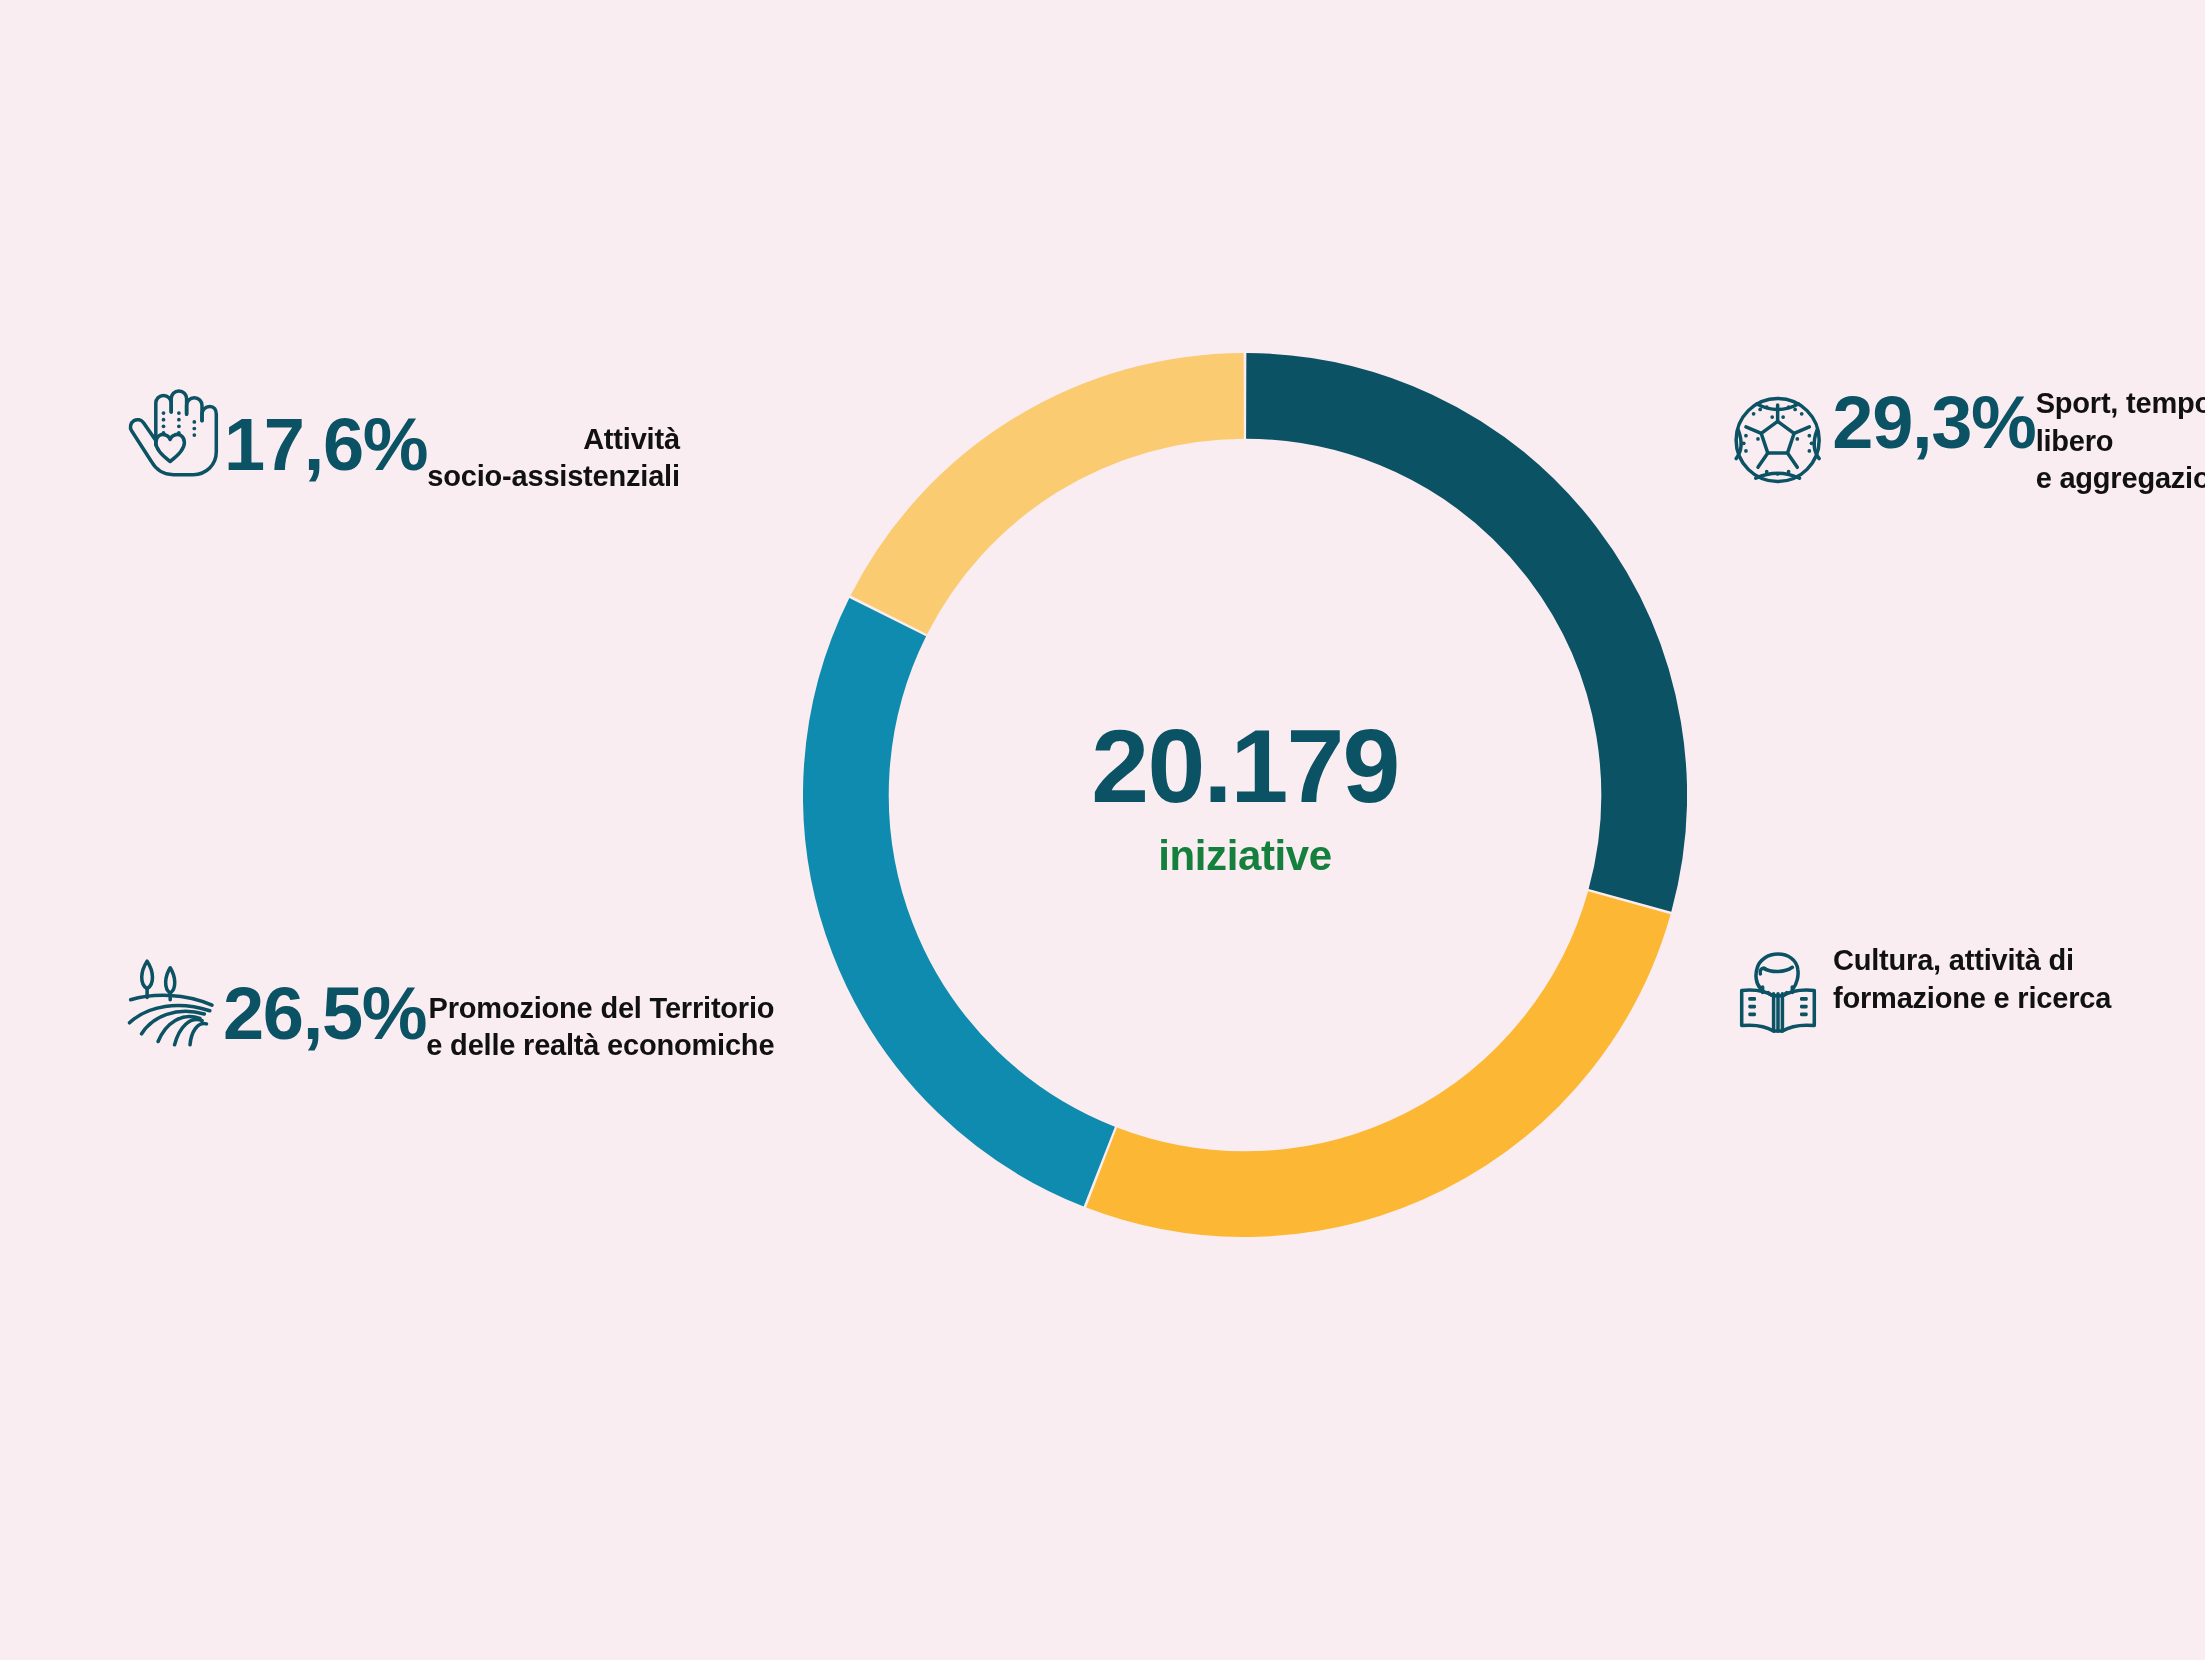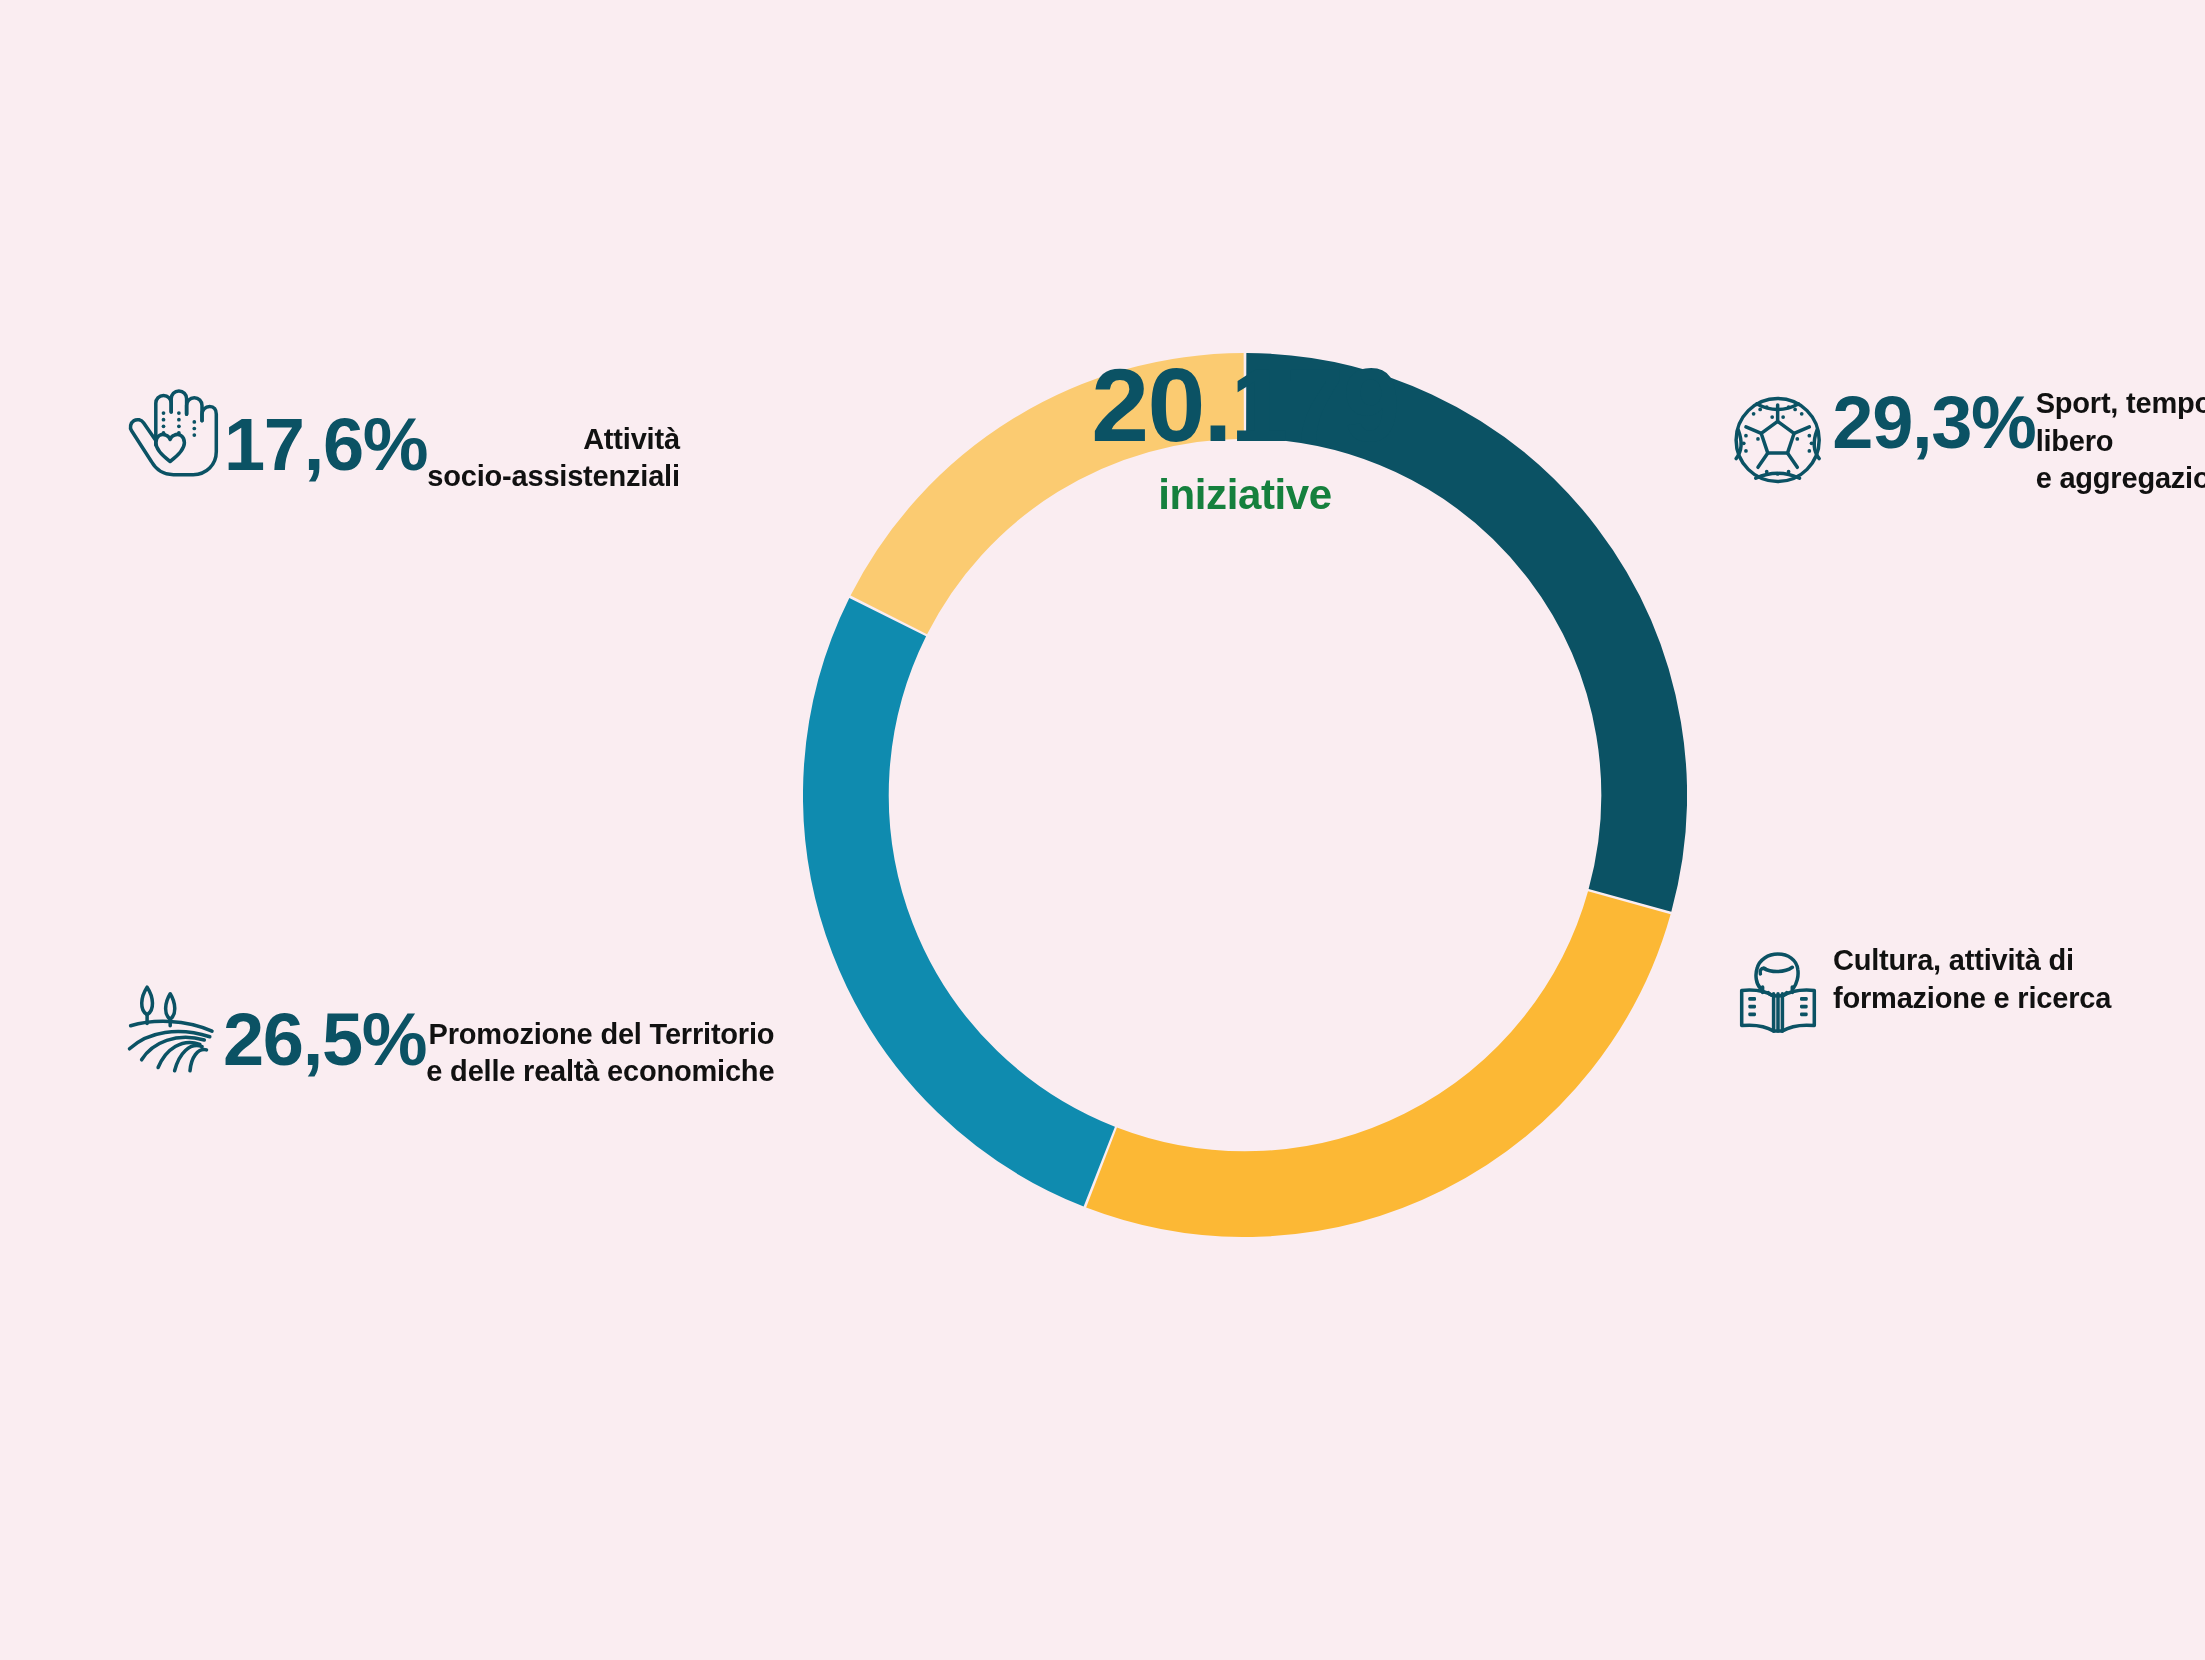--- a/index.html
+++ b/index.html
@@ -33,21 +33,21 @@
   #donut-svg { display: block; width: 884px; height: 884px; }
 
   #donut-center {
     position: absolute;
     left: 0; top: 0;
     width: 884px;
     height: 884px;
     display: flex;
     flex-direction: column;
     align-items: center;
-    justify-content: flex-start;
+    justify-content: center;
     pointer-events: none;
   }
   #donut-total {
     font-size: 104px;
     font-weight: 700;
     color: #0b5264;
     letter-spacing: -1.8px;
     line-height: 1;
     margin-bottom: 17px;
   }
@@ -90,21 +90,21 @@
     color: #111111;
     line-height: 1.30;
     letter-spacing: -0.2px;
     white-space: pre-line;
   }
 
   
   #legend-sport   { left: 1723px; top: 385px;  width: 573px; }
   #legend-cultura { left: 1723px; top: 942px; width: 573px; }
   #legend-attivita{ right: 1826px; top: 379px;  width: 573px; }
-  #legend-territorio { right: 1738px; top: 974px; width: 662px; }
+  #legend-territorio { right: 1738px; top: 948px; width: 662px; }
 </style>
 </head>
 <body>
 
 <div id="stage">
 
   <div id="donut-wrap">
     <svg id="donut-svg" viewBox="0 0 2004 2004">
       <g id="donut-slices">
           <path d="M 1004.7635683667141 97.19822042290252 A 904.806 904.806 0 0 1 1874.716501032086 1240.8300786381674" fill="none" stroke="#0b5264" stroke-width="194.38799999999992"></path>

